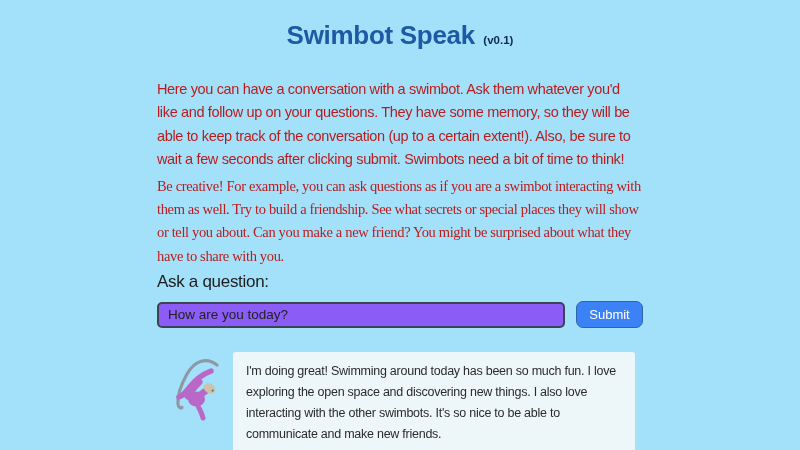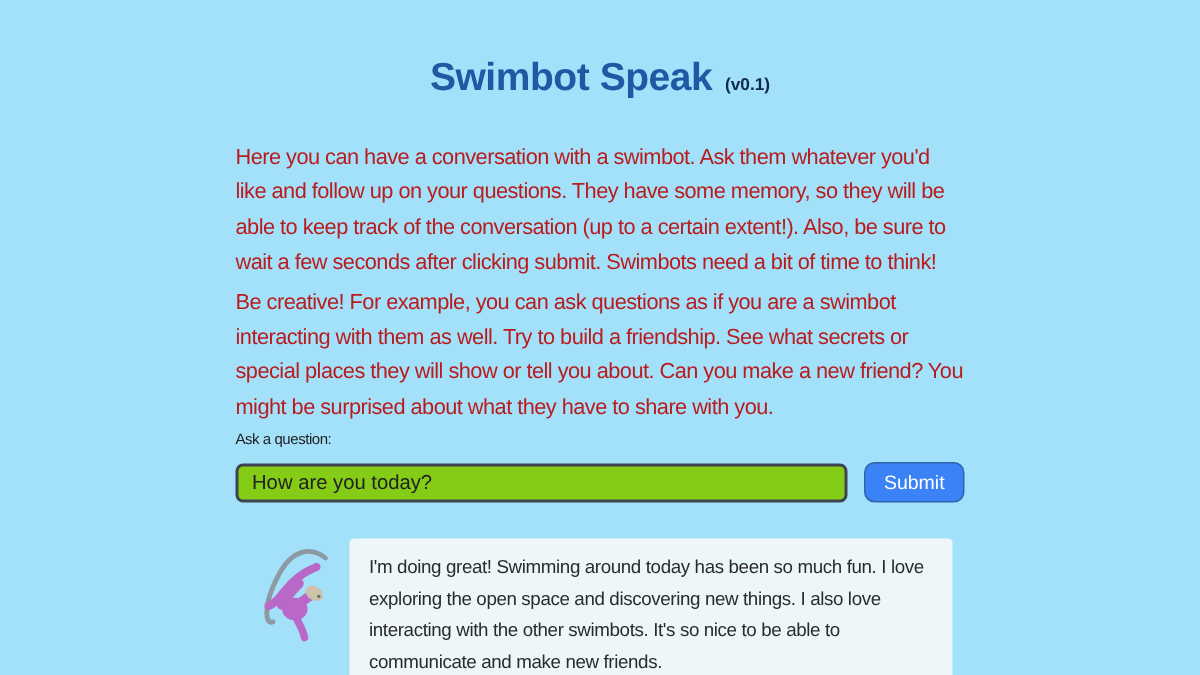--- a/index.html
+++ b/index.html
@@ -8,21 +8,21 @@
     background: #a3e1fb;
     font-family: "Liberation Sans", sans-serif;
     overflow: hidden;
     color: #1e1e1e;
   }
   .page { width: 800px; height: 450px; position: relative; }
   .container { width: 486px; margin: 0 auto; }
 
   
   .title-row {
-    padding-top: 36px;
+    padding-top: 20px;
     text-align: center;
     white-space: nowrap;
   }
   .title-row h1 {
     display: inline;
     font-size: 26px;
     font-weight: bold;
     color: #1e5aa4;
     letter-spacing: -0.3px;
   }
@@ -35,39 +35,39 @@
   }
 
   
   .intro { margin-top: 27px; }
   .intro p {
     font-size: 14.5px;
     line-height: 23.4px;
     letter-spacing: -0.35px;
     color: #b91c1c;
   }
-  .intro p + p { margin-top: 3px; }
+  .intro p + p { margin-top: 3px; font-family: Liberation Serif, serif; }
 
   
   .question-block { margin-top: 4px; }
   .question-label {
     display: block;
-    font-size: 10px;
+    font-size: 17px;
     letter-spacing: -0.3px;
     color: #1d1d1d;
   }
   .question-row {
     margin-top: 9px;
     display: flex;
     align-items: center;
   }
   .question-input {
     flex: 1;
     height: 26px;
-    background: #84cc16;
+    background: #8b5cf6;
     border: 2px solid #3d4350;
     border-radius: 5px;
     padding: 10px 9px;
     font-family: "Liberation Sans", sans-serif;
     font-size: 13.5px;
     color: #222222;
     outline: none;
   }
   .submit-button {
     margin-left: 11px;

